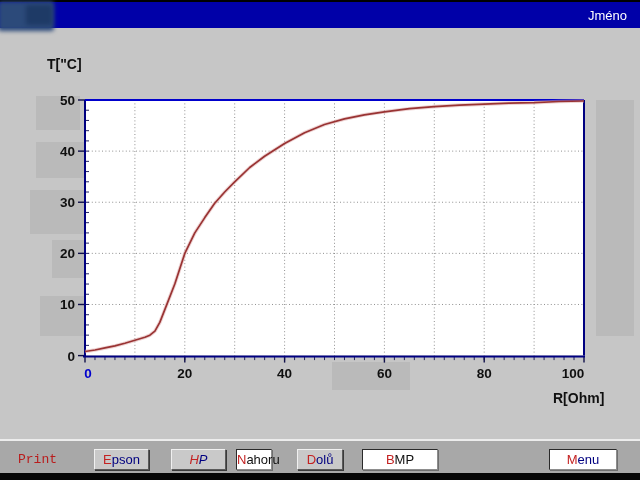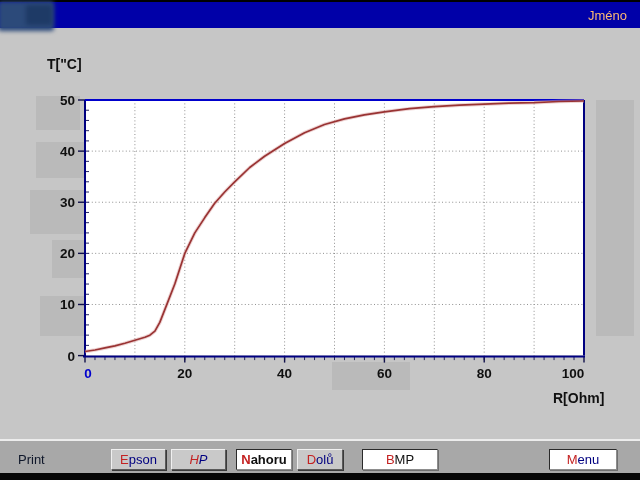--- a/index.html
+++ b/index.html
@@ -1,52 +1,52 @@
 <!DOCTYPE html>
 <html><head>
 <meta charset="utf-8">
 <style>
   html,body{margin:0;padding:0;background:#000;}
   .screen{position:relative;width:640px;height:480px;background:#c6c6c6;overflow:hidden;
           font-family:"Liberation Sans",sans-serif;}
   .top-edge{position:absolute;top:0;left:0;width:640px;height:2px;background:#000;}
   .titlebar{position:absolute;top:2px;left:0;width:640px;height:26px;background:#0000a8;}
-  .titlebar .title{position:absolute;right:13px;top:6px;color:#fdba74;font-size:13px;}
+  .titlebar .title{position:absolute;right:13px;top:6px;color:#ffffff;font-size:13px;}
   .blob{position:absolute;left:-2px;top:-1px;width:56px;height:30px;background:#2c4a7a;
         filter:blur(2px);border-radius:3px;}
   .blob2{position:absolute;left:26px;top:3px;width:26px;height:20px;background:#1e3a66;
         filter:blur(2px);}
   .artifact{position:absolute;background:rgba(90,90,90,0.10);}
   .chart-wrap{position:absolute;left:0;top:50px;width:640px;height:360px;}
   svg{display:block;}
   .grid{stroke:#909090;stroke-width:1;stroke-dasharray:1 2.4;}
   .mtick{stroke:#252560;stroke-width:1;}
   .tick{stroke:#10104a;stroke-width:1.4;}
   .axis{stroke:#000080;stroke-width:2;}
   .topline{stroke:#0000cc;stroke-width:2;}
   .halo{fill:none;stroke:#dda8a8;stroke-width:3.6;opacity:.5;}
   .curve{fill:none;stroke-width:1.7;stroke-linejoin:round;}
   .ticklabel{font:bold 13.5px "Liberation Sans",sans-serif;fill:#101010;}
   .zero{fill:#0000cc;}
   .axislabel{font:bold 14px "Liberation Sans",sans-serif;fill:#101010;}
   .bottombar{position:absolute;top:439px;left:0;width:640px;height:34px;background:#a8a8a8;
              border-top:2px solid #ececec;box-sizing:border-box;}
   .bottom-edge{position:absolute;top:473px;left:0;width:640px;height:7px;background:#050505;}
-  .print-label{position:absolute;left:18px;top:452px;color:#0f172a;font-size:13px;}
+  .print-label{position:absolute;left:18px;top:452px;color:#b91c1c;font-size:13px;font-family:Liberation Mono, monospace;}
   .btn{position:absolute;top:449px;height:21px;box-sizing:border-box;font-size:13px;
        line-height:19px;text-align:center;cursor:default;padding:0;}
   .raised{background:#c9c9c9;border:1px solid;border-color:#f0f0f0 #5a5a5a #5a5a5a #f0f0f0;
           box-shadow:1px 1px 0 #3a3a3a;}
   .flat-white{background:#ffffff;border:1px solid;border-color:#2a2a2a #8d8d8d #8d8d8d #2a2a2a;
           box-shadow:1px 1px 0 #6f6f6f;}
   .hotkey{color:#c42222;}
   .navy{color:#000080;}
   .dark{color:#101010;}
-  .b-epson{left:111px;width:55px;} .b-hp{left:171px;width:55px;font-style:italic;}
-  .b-nahoru{left:236px;width:56px;font-weight:bold;} .b-dolu{left:297px;width:46px;}
+  .b-epson{left:94px;width:55px;} .b-hp{left:171px;width:55px;font-style:italic;}
+  .b-nahoru{left:236px;width:36px;} .b-dolu{left:297px;width:46px;}
   .b-bmp{left:362px;width:76px;} .b-menu{left:549px;width:68px;}
 </style>
 </head>
 <body>
 
 <div class="screen">
   <div class="top-edge"></div>
 
   <div class="titlebar">
     <div class="blob"></div>

